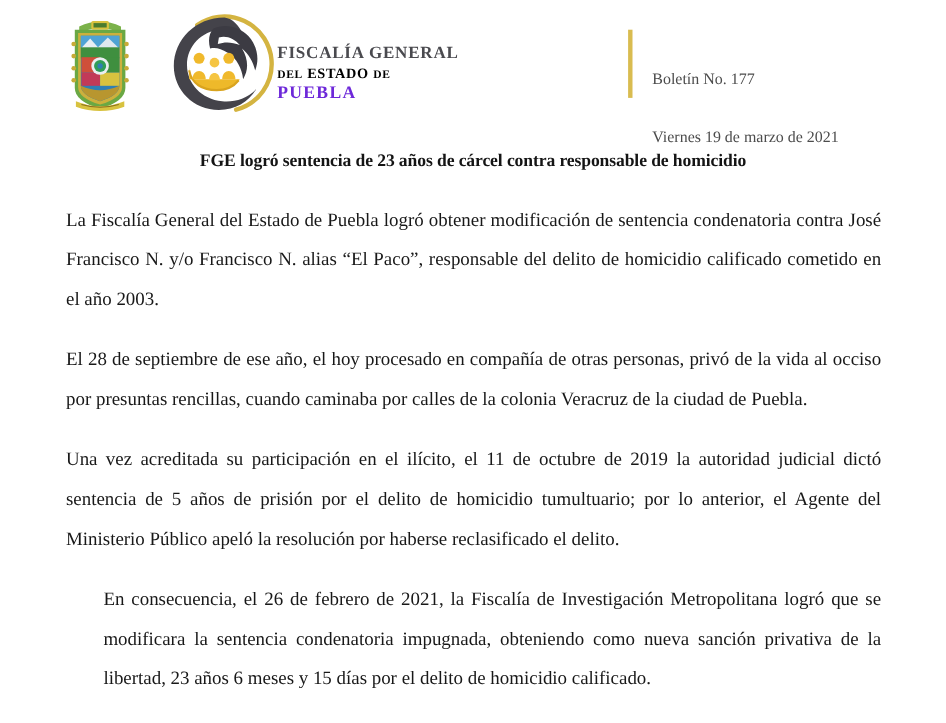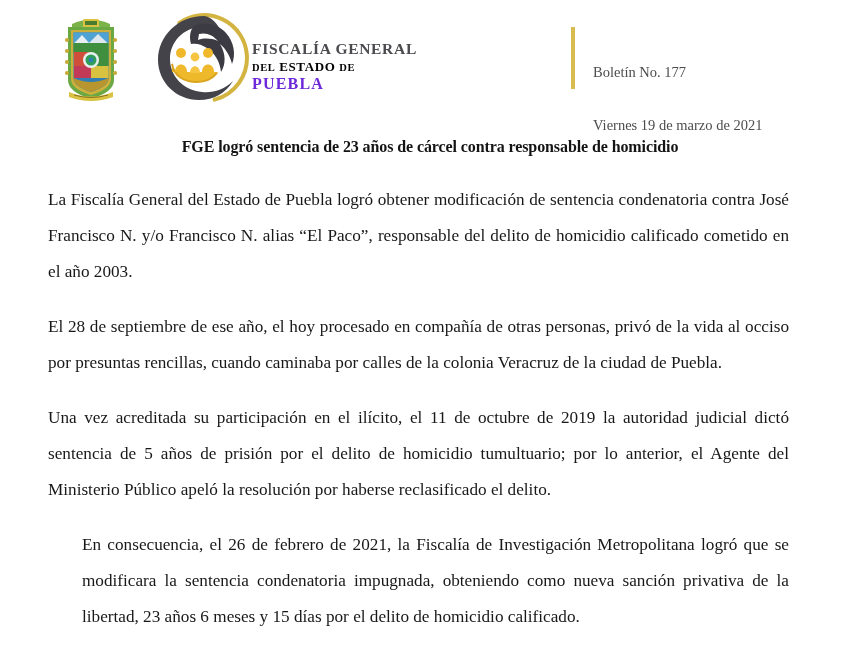--- a/index.html
+++ b/index.html
@@ -118,21 +118,21 @@
     width: 740px;
     text-align: center;
     font-size: 16px;
     font-weight: 700;
     color: #141414;
     letter-spacing: -0.1px;
   }
 
   .article {
     position: absolute;
-    left: 48px;
+    left: 60px;
     top: 182px;
     width: 741px;
   }
 
   .para {
     text-align: justify;
     text-justify: inter-word;
     font-size: 17.2px;
     line-height: 36px;
     color: #181818;

